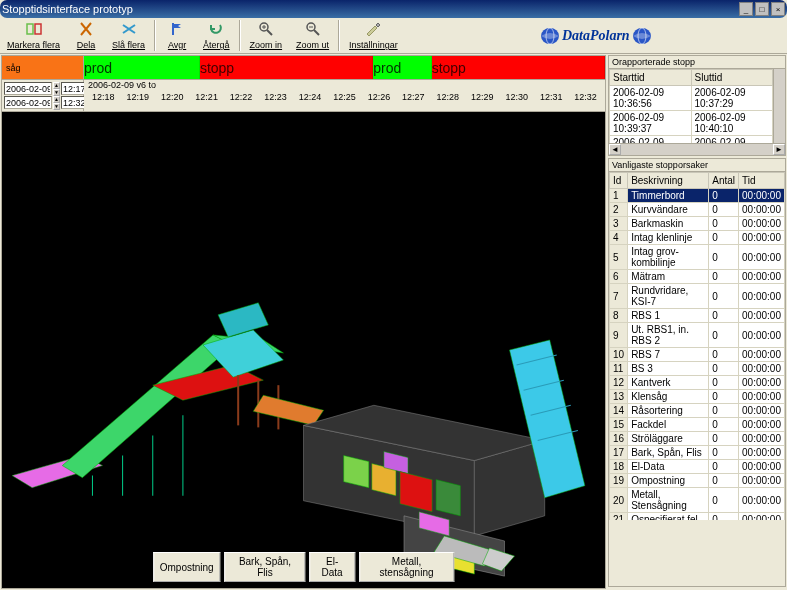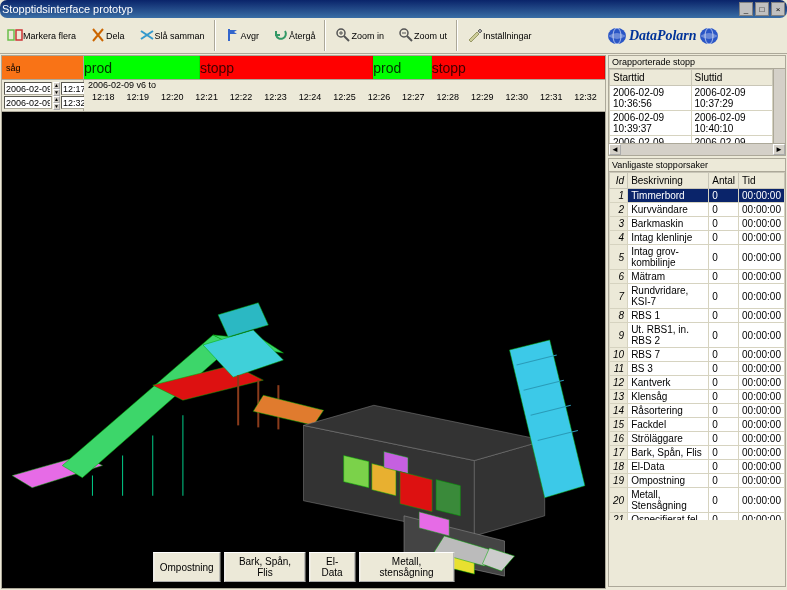--- a/index.html
+++ b/index.html
@@ -1,21 +1,21 @@
 <!DOCTYPE html>
 <html><head>
 <meta charset="utf-8">
 <style>
   * { box-sizing: border-box; margin: 0; padding: 0; }
   body { font-family: Tahoma, Arial, sans-serif; font-size: 10px; background: #ece9d8; width: 787px; height: 590px; overflow: hidden; }
   .titlebar { background: linear-gradient(#0a246a, #3a6ea5); color: #fff; height: 18px; display: flex; align-items: center; padding: 0 2px; font-size: 11px; border-radius: 7px; }
   .titlebar .spacer { flex: 1; }
   .titlebar .winbtn { width: 14px; height: 14px; background: #c0c0c0; border: 1px solid #808080; margin-left: 2px; font-size: 8px; display: flex; align-items: center; justify-content: center; color: #000; cursor: pointer; }
   .toolbar { background: #ece9d8; border-bottom: 1px solid #aca899; height: 36px; display: flex; align-items: stretch; }
-  .tool-btn { display: flex; flex-direction: row; align-items: center; justify-content: center; padding: 2px 6px; border: 1px solid transparent; cursor: pointer; font-size: 9px; min-width: 38px; }
+  .tool-btn { display: flex; flex-direction: column; align-items: center; justify-content: center; padding: 2px 6px; border: 1px solid transparent; cursor: pointer; font-size: 9px; min-width: 38px; text-decoration: underline; }
   .tool-btn svg { width: 16px; height: 16px; }
   .tool-btn span.lbl { margin-top: 1px; }
   .toolbar .sep { width: 2px; border-left: 1px solid #aca899; border-right: 1px solid #fff; margin: 2px 2px; }
   .logo-wrap { flex: 1; display: flex; justify-content: center; align-items: center; }
   .logo { display: flex; align-items: center; font-family: 'Times New Roman', serif; font-style: italic; font-weight: bold; font-size: 14px; color: #003399; }
   .logo svg { width: 24px; height: 20px; }
 
   .content { display: flex; height: 536px; }
   .left { flex: 1; display: flex; flex-direction: column; border: 1px solid #aca899; margin: 1px; background: #ece9d8; }
   .right { width: 178px; display: flex; flex-direction: column; margin: 1px; }
@@ -43,21 +43,21 @@
   .viewer { flex: 1; background: #000; position: relative; overflow: hidden; }
   .viewer svg { width: 100%; height: 100%; }
   .bottom-btns { position: absolute; bottom: 6px; left: 50%; transform: translateX(-50%); display: flex; gap: 4px; }
   .bottom-btns button { font-size: 10px; padding: 3px 6px; background: #ece9d8; border: 1px outset #fff; cursor: pointer; }
 
   .panel { border: 1px solid #aca899; background: #ece9d8; margin-bottom: 2px; }
   .panel-title { font-size: 9px; padding: 1px 3px; background: #ece9d8; border-bottom: 1px solid #aca899; }
   .grid { width: 100%; border-collapse: collapse; font-size: 10px; }
   .grid th { background: #ece9d8; border: 1px solid #c9c6b7; text-align: left; padding: 2px 3px; font-weight: normal; font-size:10px;}
   .grid td { border: 1px solid #d6d3c0; padding: 1px 3px; height: 14px; background:#fff; }
-  .grid .idcol { width: 14px; background:#ece9d8; text-align:right;font-style:italic; }
+  .grid .idcol { width: 14px; background:#ece9d8; text-align:left; }
   .grid tr.selected td { background: #0a246a; color: #fff; }
   .grid tr.selected td.idcol { background:#ece9d8; color:#000; }
   .scrollbar-v { width: 12px; background:#d4d0c8; border-left:1px solid #aca899; }
   .panel-body { display:flex; max-height: 74px; overflow:hidden; }
   .panel-body.tall { max-height: 348px; }
   .panel-body .tblwrap { flex:1; overflow-y:auto; }
   .hsbar { height:12px; background:#d4d0c8; border-top:1px solid #aca899; display:flex; }
   .hsbar .arrow { width:12px; border:1px outset #fff; font-size:8px; display:flex;align-items:center;justify-content:center;cursor:pointer;}
   .hsbar .track { flex:1; }
 </style>
@@ -85,21 +85,21 @@
           <path d="M3 2 L8 8 L3 14" fill="none" stroke="#c60" stroke-width="2"></path>
           <path d="M13 2 L8 8 L13 14" fill="none" stroke="#c60" stroke-width="2"></path>
         </svg></span>
     <span class="lbl">Dela</span>
   </div>
   <div class="tool-btn">
     <span><svg viewBox="0 0 16 16">
           <path d="M2 4 L8 8 L2 12" fill="none" stroke="#39c" stroke-width="2"></path>
           <path d="M14 4 L8 8 L14 12" fill="none" stroke="#39c" stroke-width="2"></path>
         </svg></span>
-    <span class="lbl">Slå samman</span>
+    <span class="lbl">Slå flera</span>
   </div>
   <div class="sep"></div>
   <div class="tool-btn">
     <span><svg viewBox="0 0 16 16">
           <path d="M4 2 V14" stroke="#36c" stroke-width="2"></path>
           <path d="M4 3 H12 L9 5 L12 7 H4" fill="#36c"></path>
         </svg></span>
     <span class="lbl">Avgr</span>
   </div>
   <div class="tool-btn">

